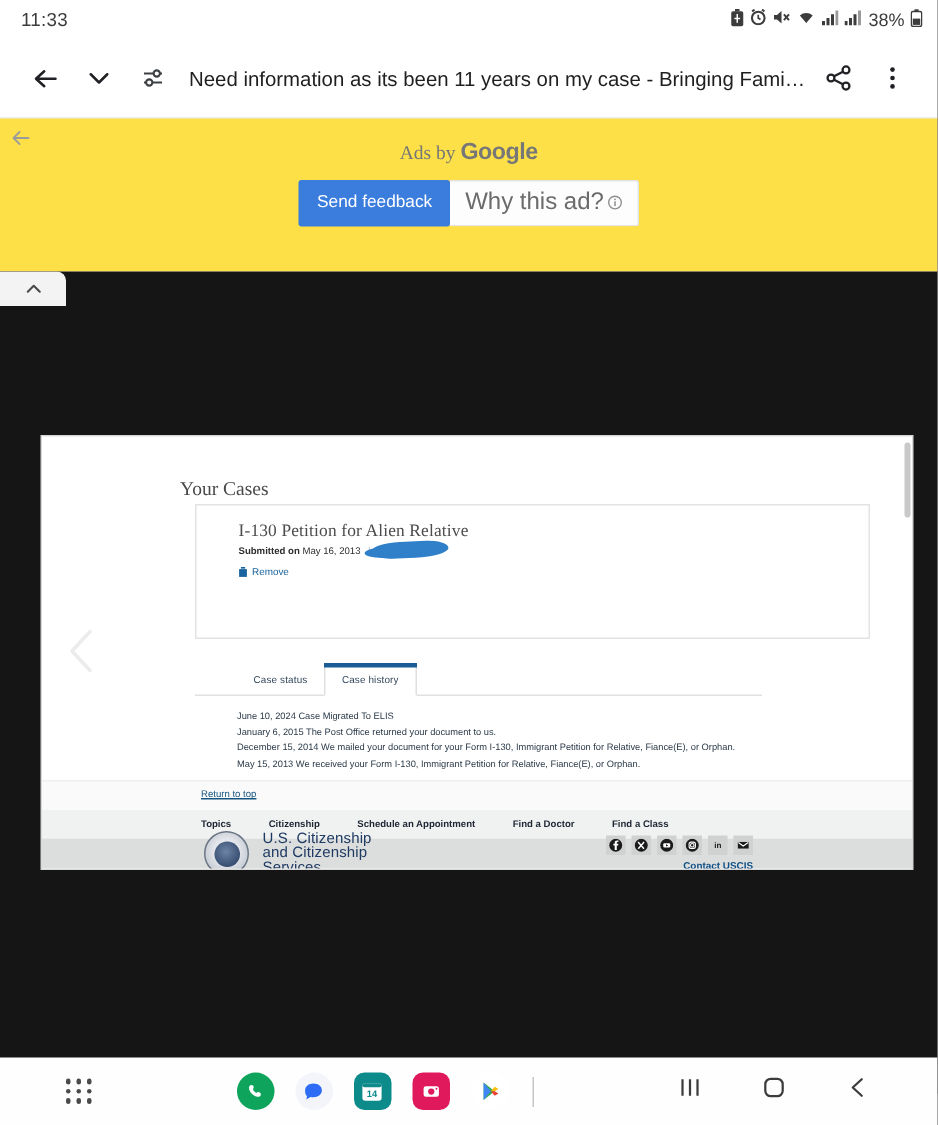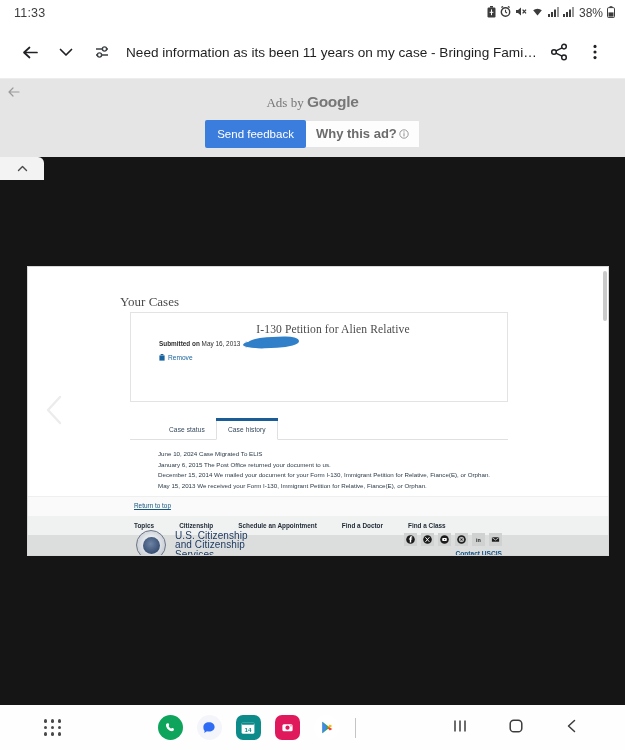--- a/index.html
+++ b/index.html
@@ -32,39 +32,39 @@
   }
   .bb-title-wrap{ flex:1 1 auto; min-width:0; padding-left:6px; padding-right:4px; }
   .bb-title{
     font-size:13.6px; color:#1f1f1f; white-space:nowrap; overflow:hidden;
     text-overflow:ellipsis; line-height:17px;
   }
   .bb-url{ font-size:10.5px; color:#5a5a5a; line-height:14px; margin-top:1px; }
   .bb-right{ display:flex; align-items:center; flex:0 0 auto; }
 
   
-  .ads-panel{ background:#e5e5e5; border-top:1px solid #eceded; position:relative; height:79px; }
+  .ads-panel{ background:#fde047; border-top:1px solid #eceded; position:relative; height:103px; }
   .ads-back{ position:absolute; left:6px; top:5px; }
   .ads-by{
     text-align:center; padding-top:14px; font-size:13px; color:#767676;
     font-family:"Liberation Serif", serif;
   }
   .ads-by .g{
     font-family:"Liberation Sans", sans-serif; font-size:15.5px; color:#777;
     font-weight:700; letter-spacing:-.3px;
   }
   .ads-btns{ display:flex; justify-content:center; margin-top:9px; }
   .btn-feedback{
     background:#3b7ddd; color:#fff; font-size:11.5px; padding:5px 12px 6px;
     border:none; border-radius:2px; cursor:pointer;
   }
   .btn-why{
-    background:#fdfdfd; color:#6b6b6b; font-size:13px; padding:5px 10px 6px;
+    background:#fdfdfd; color:#6b6b6b; font-size:16px; padding:5px 10px 6px;
     border:1px solid #e4e4e4; border-left:none; border-radius:0 2px 2px 0;
-    display:flex; align-items:center; gap:2px; cursor:pointer;font-weight:bold;
+    display:flex; align-items:center; gap:2px; cursor:pointer;
   }
 
   
   .page-dark{
     background:#151515; height:548px; position:relative; overflow:hidden;
   }
   .collapse-tab{
     position:absolute; left:0; top:0; width:44px; height:23px;
     background:#f3f3f3; border-radius:0 6px 0 0; display:flex;
     align-items:center; justify-content:center;
@@ -107,22 +107,22 @@
   }
   .embed-arrow-l{
     position:absolute; left:14px; top:126px;
   }
 
   .yc-title{
     position:absolute; left:92px; top:27px; font-size:13px; color:#4a4a4a;
     font-family:"Liberation Serif", serif;
   }
   .case-box{
-    position:absolute; left:102px; top:45px; width:378px; height:90px;
-    border:1px solid #e3e3e3; background:#fff;text-align:center;
+    position:absolute; left:102px; top:45px; width:450px; height:90px;
+    border:1px solid #e3e3e3; background:#fff;
   }
   .case-inner{ padding:10px 0 0 28px; }
   .case-h{
     font-size:11.6px; color:#4c4c4c; font-family:"Liberation Serif", serif;
     letter-spacing:.1px;
   }
   .case-meta{
     margin-top:4px; display:flex; align-items:center; font-size:6.4px;
     color:#2e2e2e; position:relative;
   }

